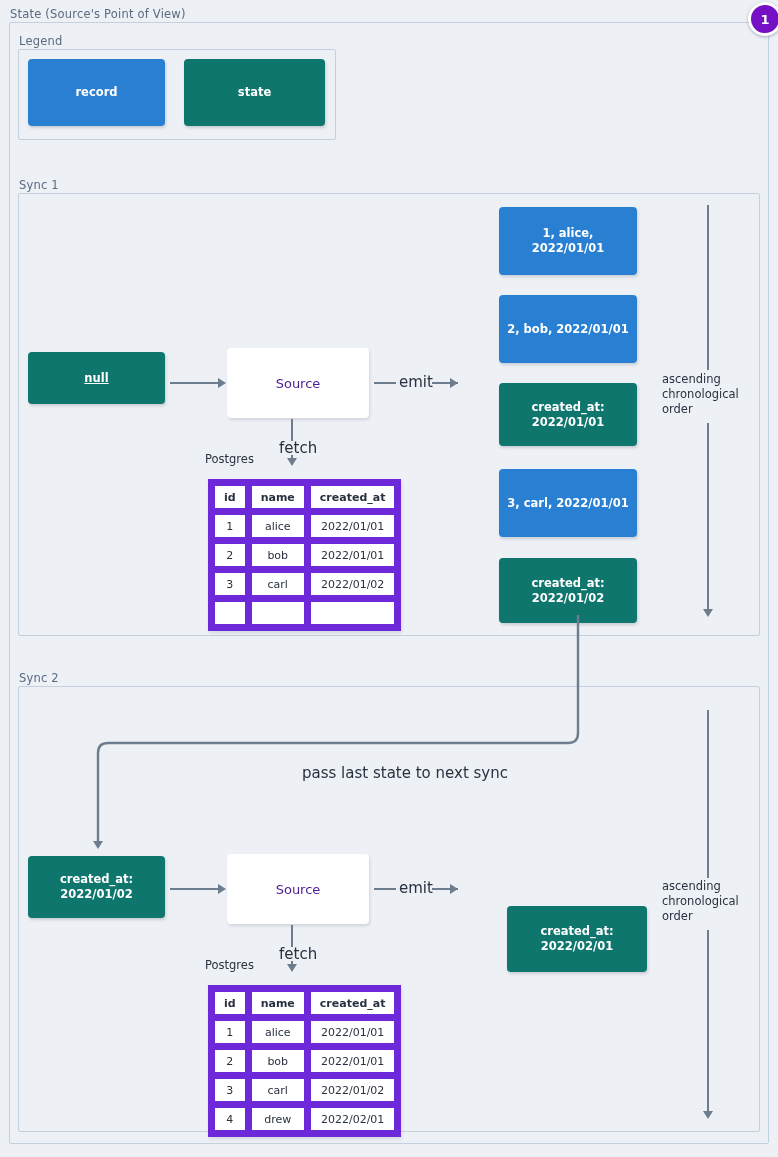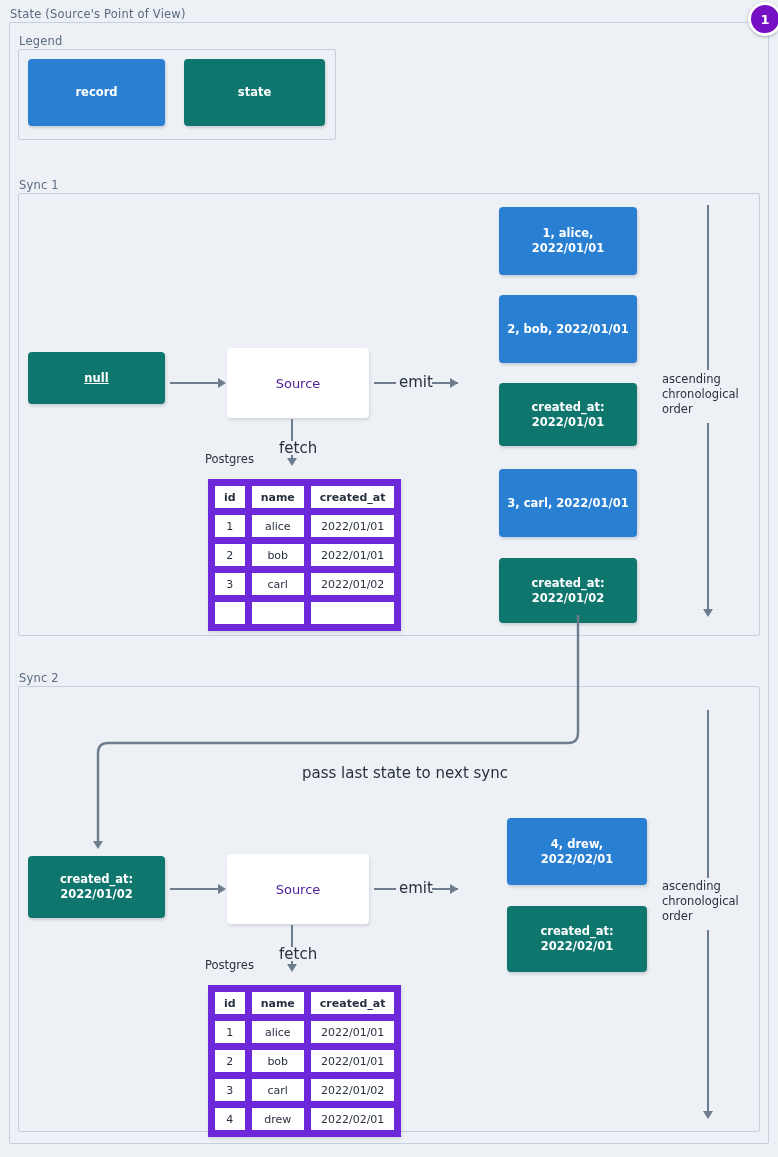--- a/index.html
+++ b/index.html
@@ -275,21 +275,20 @@
         <td class="c-date">2022/02/01</td>
       </tr>
     </tbody>
   </table>
 
   <div class="edge-h" style="left:374px; top:888px; width:38px;"></div>
   <div class="edge-label" style="left:396px; top:881px;">emit</div>
   <div class="edge-h" style="left:432px; top:888px; width:26px;"></div>
   <div class="arrow-r" style="left:450px; top:884px;"></div>
 
-  <div class="node record" style="left:507px; top:818px; width:140px; height:67px;">4, drew, 2022/02/01</div>
   <div class="node state" style="left:507px; top:906px; width:140px; height:66px;">created_at:
 2022/02/01</div>
 
   <div class="edge-v" style="left:707px; top:710px; height:168px;"></div>
   <div class="side-label" style="left:662px; top:879px; width:92px;">ascending
 chronological
 order</div>
   <div class="edge-v" style="left:707px; top:930px; height:182px;"></div>
   <div class="arrow-d" style="left:703px; top:1111px;"></div>
 

